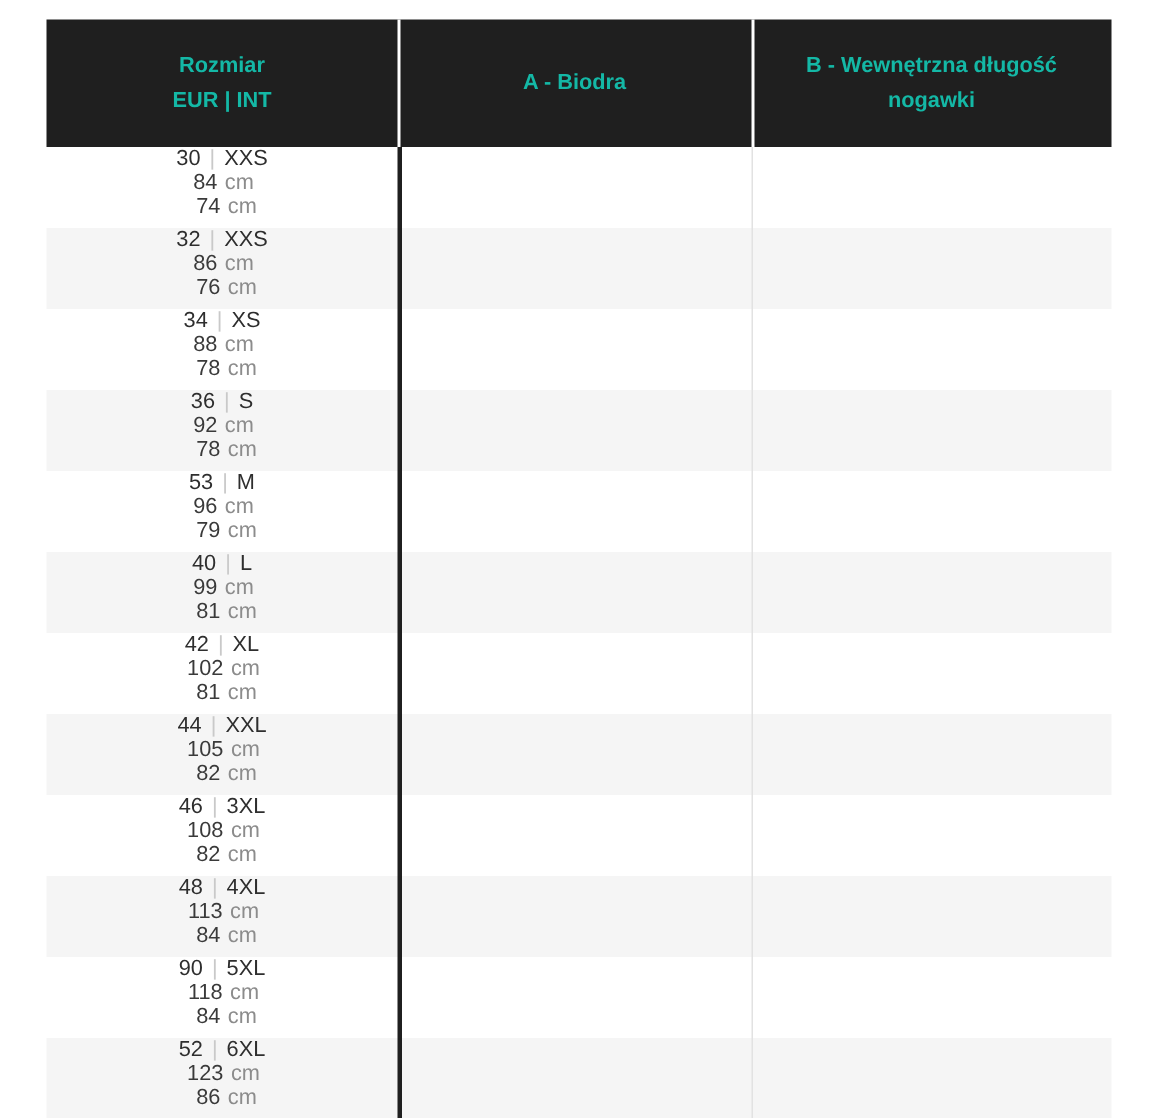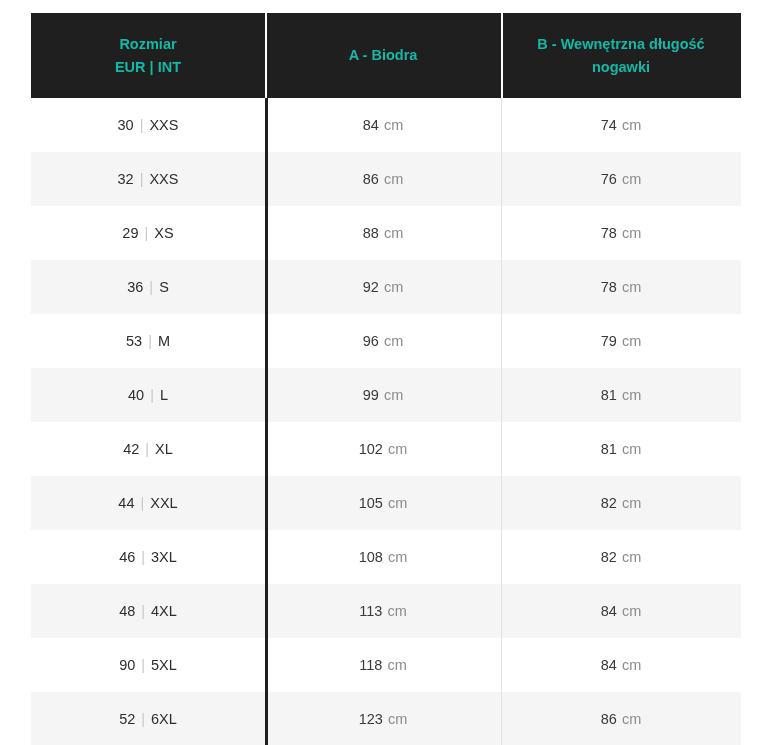--- a/index.html
+++ b/index.html
@@ -59,20 +59,21 @@
 
   
   .chart-body {
     position: relative;
     width: 710px;
   }
   .row {
     display: flex;
     height: 54px;
     background: #ffffff;
+    flex-direction: column;
   }
   .row.striped { background: #f5f5f5; }
 
   .cell {
     display: flex;
     align-items: center;
     justify-content: center;
     box-sizing: border-box;
     font-size: 14.5px;
     color: #3a3a3a;
@@ -165,21 +166,21 @@
           <span class="meas-num">86</span>
           <span class="meas-unit">cm</span>
         </div>
         <div class="cell c3">
           <span class="meas-num">76</span>
           <span class="meas-unit">cm</span>
         </div>
       </div>
       <div class="row">
         <div class="cell c1">
-          <span class="size-eur">29</span>
+          <span class="size-eur">34</span>
           <span class="size-sep">|</span>
           <span class="size-int">XS</span>
         </div>
         <div class="cell c2">
           <span class="meas-num">88</span>
           <span class="meas-unit">cm</span>
         </div>
         <div class="cell c3">
           <span class="meas-num">78</span>
           <span class="meas-unit">cm</span>

